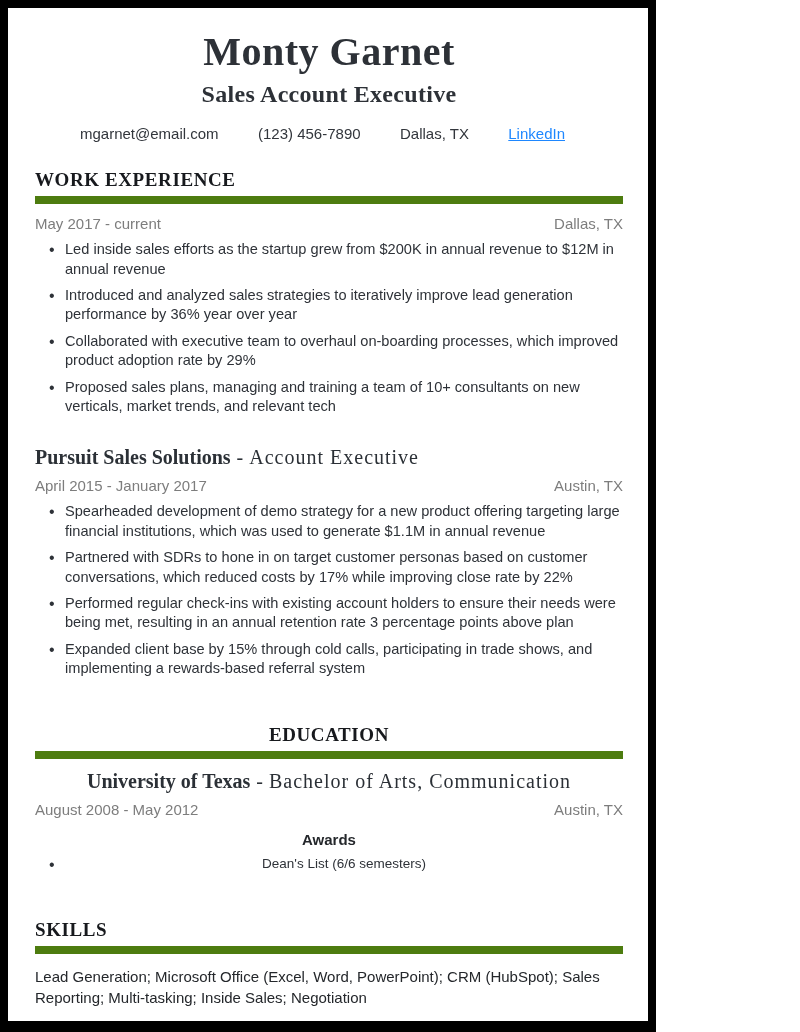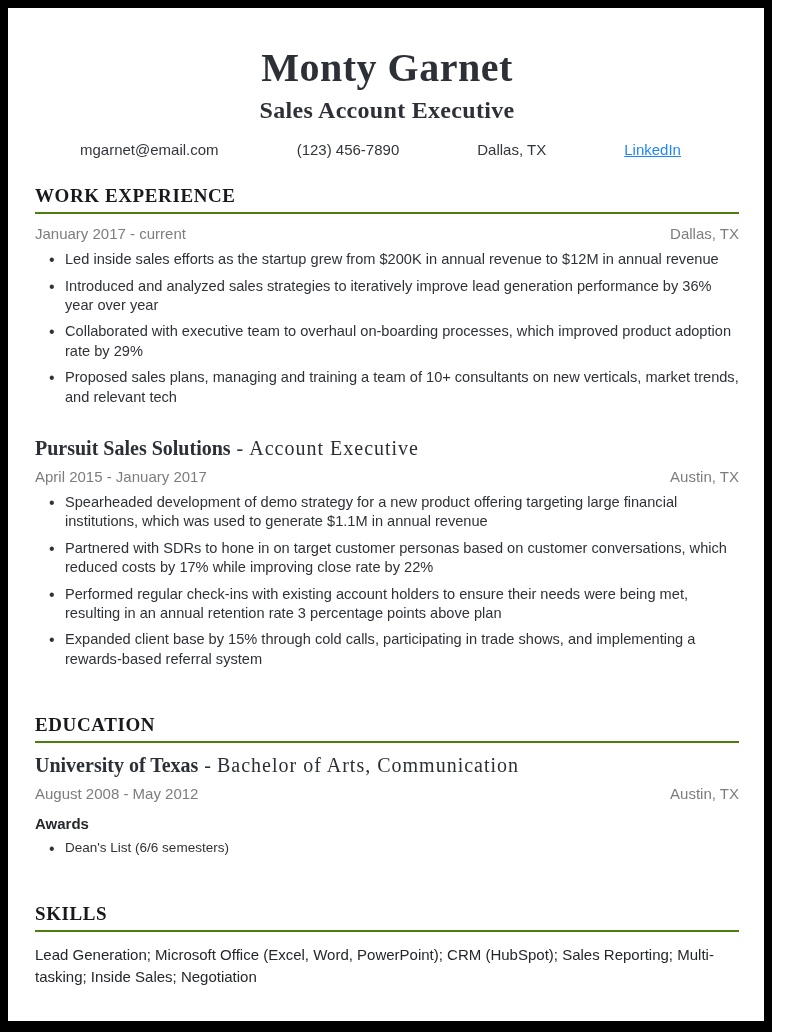--- a/index.html
+++ b/index.html
@@ -3,25 +3,25 @@
 <meta charset="utf-8">
 <style>
   * { box-sizing: border-box; }
   html, body { margin: 0; padding: 0; background: #ffffff; }
   body {
     width: 800px; height: 1032px;
     font-family: "Liberation Sans", sans-serif;
     -webkit-font-smoothing: antialiased;
   }
   .page {
-    width: 772px; height: 1032px;
+    width: 656px; height: 1032px;
     border: 8px solid #000;
     border-bottom-width: 11px;
     background: #fff;
-    padding: 39px 25px 0 27px;
+    padding: 23px 25px 0 27px;
     overflow: hidden;
   }
   
   .name {
     margin: 0;
     font-family: "Liberation Serif", "DejaVu Serif", serif;
     font-weight: 700;
     font-size: 40px;
     line-height: 1.05;
     text-align: center;
@@ -45,30 +45,30 @@
     margin: 18px 58px 0 45px;
     font-size: 15px;
     color: #32363c;
   }
   .contact-row a {
     color: #1e87ff;
     text-decoration: underline;
   }
   
   .section { margin-top: 27px; }
-  .section.edu { margin-top: 45px; }
+  .section.edu { margin-top: 45px; text-align: center; }
   .section.skills { margin-top: 46px; }
   .sec-heading {
     margin: 0;
     font-family: "Liberation Serif", "DejaVu Serif", serif;
     font-weight: 700;
     font-size: 19px;
     letter-spacing: 0.6px;
     color: #17191d;
-    border-bottom: 2px solid #4d7c0f;
+    border-bottom: 8px solid #4d7c0f;
     padding-bottom: 5px;
   }
   .job { margin-top: 11px; }
   .job + .job { margin-top: 30px; }
   .job-title-row {
     font-family: "Liberation Serif", "DejaVu Serif", serif;
     font-size: 20px;
     color: #2b3036;
   }
   .job-title-row .company { font-weight: 700; }
@@ -131,21 +131,21 @@
       <span>Dallas, TX</span>
       <a href="#">LinkedIn</a>
     </div>
   </header>
 
   <section class="section">
     <h3 class="sec-heading">WORK EXPERIENCE</h3>
 
     <article class="job">
       <div class="meta-row">
-        <span>January 2017 - current</span>
+        <span>May 2017 - current</span>
         <span>Dallas, TX</span>
       </div>
       <ul class="bullets">
         <li>Led inside sales efforts as the startup grew from $200K in annual revenue to $12M in annual revenue</li>
         <li>Introduced and analyzed sales strategies to iteratively improve lead generation performance by 36% year over year</li>
         <li>Collaborated with executive team to overhaul on-boarding processes, which improved product adoption rate by 29%</li>
         <li>Proposed sales plans, managing and training a team of 10+ consultants on new verticals, market trends, and relevant tech</li>
       </ul>
     </article>
 

